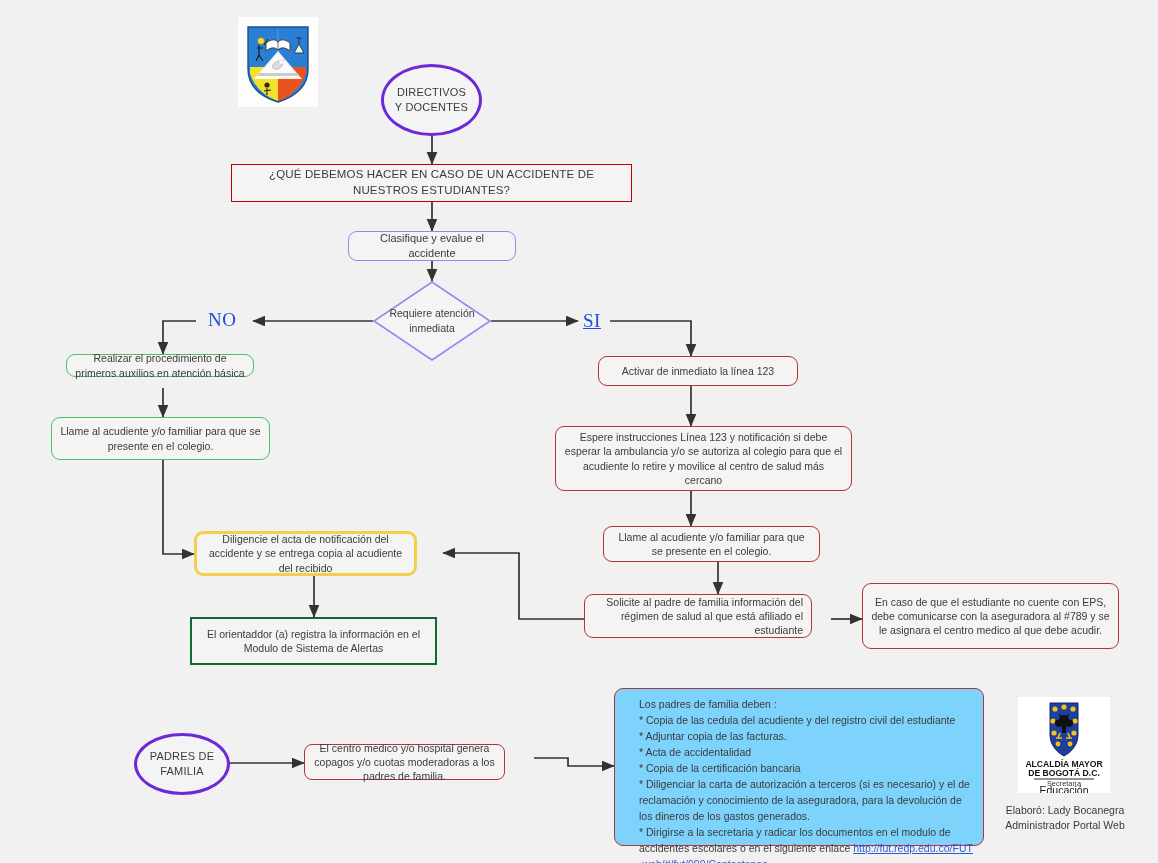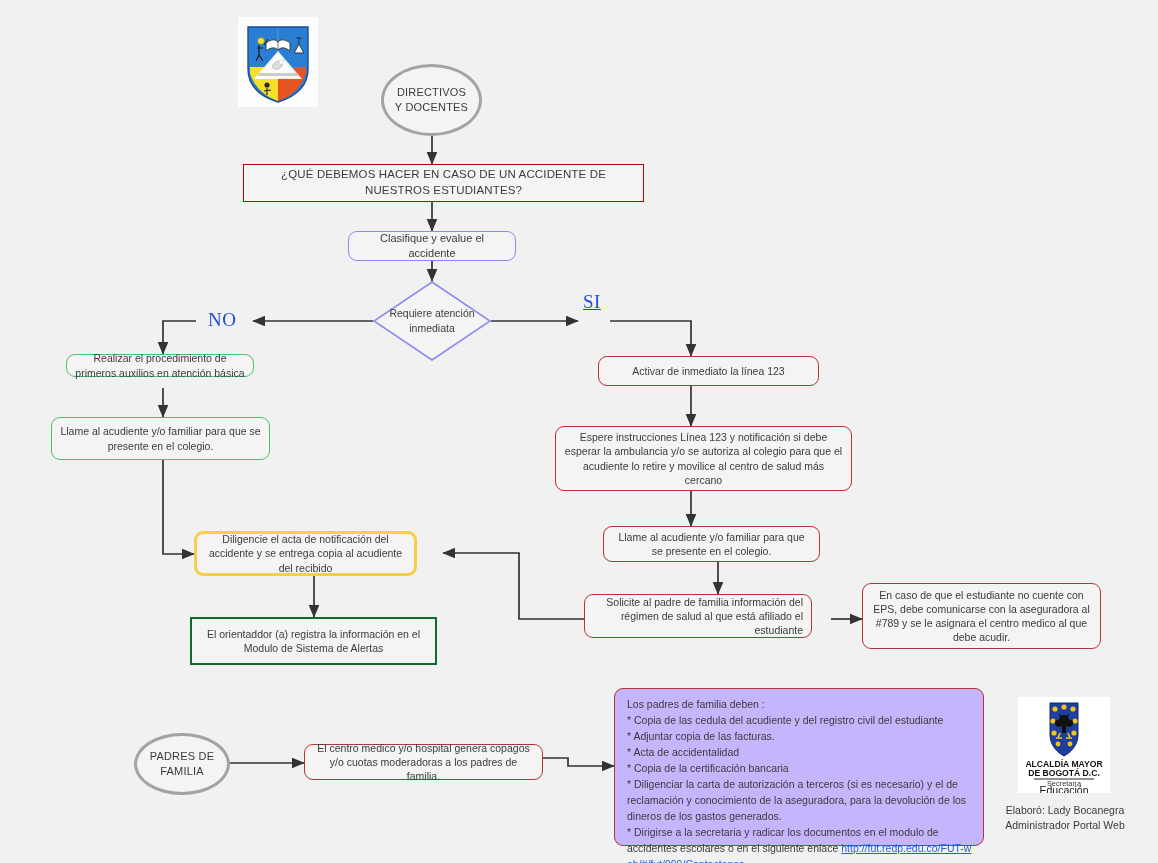--- a/index.html
+++ b/index.html
@@ -19,32 +19,31 @@
     box-sizing:border-box;
     display:flex;align-items:center;justify-content:center;
     text-align:center;
     background:#f4f4f4;
     line-height:1.35;
   }
   .node span{display:block;padding:0 8px;}
 
   
   .ellipse{
-    border:3px solid #a3a3a3;
+    border:3px solid #6d28d9;
     border-radius:50%;
     background:#f4f4f4;
     font-size:11px;
     letter-spacing:.2px;
   }
   .rect-sharp{
     border:1.6px solid #c00000;
     border-radius:0;
     font-size:11.5px;
     letter-spacing:.15px;
-    margin-left:12px;
   }
   .rect-purple{
     border:1.6px solid #8c8cf0;
     border-radius:9px;
     font-size:11px;
   }
   .rect-green{
     border:1.5px solid #4bc06a;
     border-radius:9px;
     font-size:10.5px;
@@ -79,23 +78,23 @@
     font-family:"Liberation Serif","DejaVu Serif",serif;
     font-size:19px;
     color:#1d4ed8;
     letter-spacing:.5px;
   }
 
   
   .listbox{
     position:absolute;box-sizing:border-box;
     border:1.4px solid #b03638;border-radius:9px;
-    background:#c4b5fd;
+    background:#7dd3fc;
     font-size:10.5px;line-height:1.52;
-    padding:8px 10px 8px 12px;
+    padding:8px 10px 8px 24px;
     text-align:left;
   }
   .listbox div{white-space:normal;}
   .listbox a{color:#2a5bd7;text-decoration:underline;word-break:break-all;}
 
   
   .crest{position:absolute;background:#fdfdfd;}
   .bogota-logo{position:absolute;background:#ffffff;display:flex;flex-direction:column;align-items:center;}
   .credit{
     position:absolute;text-align:center;font-size:10.5px;line-height:1.45;color:#3b3b3b;
@@ -196,63 +195,63 @@
   </div>
 
   <div class="diamond-wrap" style="left:373px;top:281px;width:118px;height:80px;">
     <svg class="dshape" width="118" height="80" viewBox="0 0 118 80">
       <polygon points="59,1 117,40 59,79 1,40" fill="#f4f4f4" stroke="#8c8cf0" stroke-width="1.6"></polygon>
     </svg>
     <div class="dlabel">Requiere atención inmediata</div>
   </div>
 
   <div class="branch-label" style="left:208px;top:309px;">NO</div>
-  <div class="branch-label" style="left:583px;top:291px;text-decoration:underline;">SI</div>
+  <div class="branch-label" style="left:583px;top:310px;text-decoration:underline;">SI</div>
 
   <div class="node rect-green" style="left:66px;top:354px;width:188px;height:23px;">
     <span>Realizar el procedimiento de primeros auxilios en atención básica</span>
   </div>
 
   <div class="node rect-green" style="left:51px;top:417px;width:219px;height:43px;">
     <span>Llame al acudiente y/o familiar para que se presente en el colegio.</span>
   </div>
 
   <div class="node rect-yellow" style="left:194px;top:531px;width:223px;height:45px;">
     <span>Diligencie el acta de notificación del accidente y se entrega copia al acudiente del recibido</span>
   </div>
 
   <div class="node rect-darkgreen" style="left:190px;top:617px;width:247px;height:48px;">
     <span>El orientaddor (a) registra la información en el  Modulo de Sistema de Alertas</span>
   </div>
 
-  <div class="node rect-red" style="left:598px;top:356px;width:221px;height:30px;">
+  <div class="node rect-red" style="left:598px;top:356px;width:200px;height:30px;">
     <span>Activar de inmediato la línea 123</span>
   </div>
 
   <div class="node rect-red" style="left:555px;top:426px;width:297px;height:65px;">
     <span>Espere instrucciones Línea 123 y notificación si debe esperar la ambulancia y/o se autoriza al colegio para que el acudiente  lo retire y movilice al centro de salud más cercano</span>
   </div>
 
   <div class="node rect-red" style="left:603px;top:526px;width:217px;height:36px;">
     <span>Llame al acudiente y/o familiar para que se presente en el colegio.</span>
   </div>
 
   <div class="node rect-red" style="left:584px;top:594px;width:228px;height:44px;text-align:right;">
     <span>Solicite al padre de familia información del régimen de salud al que está afiliado el estudiante</span>
   </div>
 
-  <div class="node rect-red" style="left:862px;top:583px;width:239px;height:66px;">
+  <div class="node rect-red" style="left:862px;top:583px;width:257px;height:66px;">
     <span>En caso de que el estudiante no cuente con EPS, debe comunicarse con la aseguradora al #789 y se le asignara el centro medico al que debe acudir.</span>
   </div>
 
   <div class="node ellipse" style="left:134px;top:733px;width:96px;height:62px;">
     <span>PADRES DE FAMILIA</span>
   </div>
 
-  <div class="node rect-red" style="left:304px;top:744px;width:239px;height:36px;">
+  <div class="node rect-red" style="left:304px;top:744px;width:201px;height:36px;border-radius:8px;">
     <span>El centro medico y/o hospital genera copagos y/o cuotas moderadoras a los padres de familia.</span>
   </div>
 
   <div class="listbox" style="left:614px;top:688px;width:370px;height:158px;">
     <div>Los padres de familia deben :</div>
     <div>* Copia de las cedula del acudiente y del  registro civil del estudiante</div>
     <div>* Adjuntar copia de  las facturas.</div>
     <div>* Acta de accidentalidad</div>
     <div>* Copia de la certificación bancaria</div>
     <div>* Diligenciar la carta de autorización a terceros (si es necesario) y el de reclamación y conocimiento de la aseguradora, para la devolución de los dineros de los gastos generados.</div>

